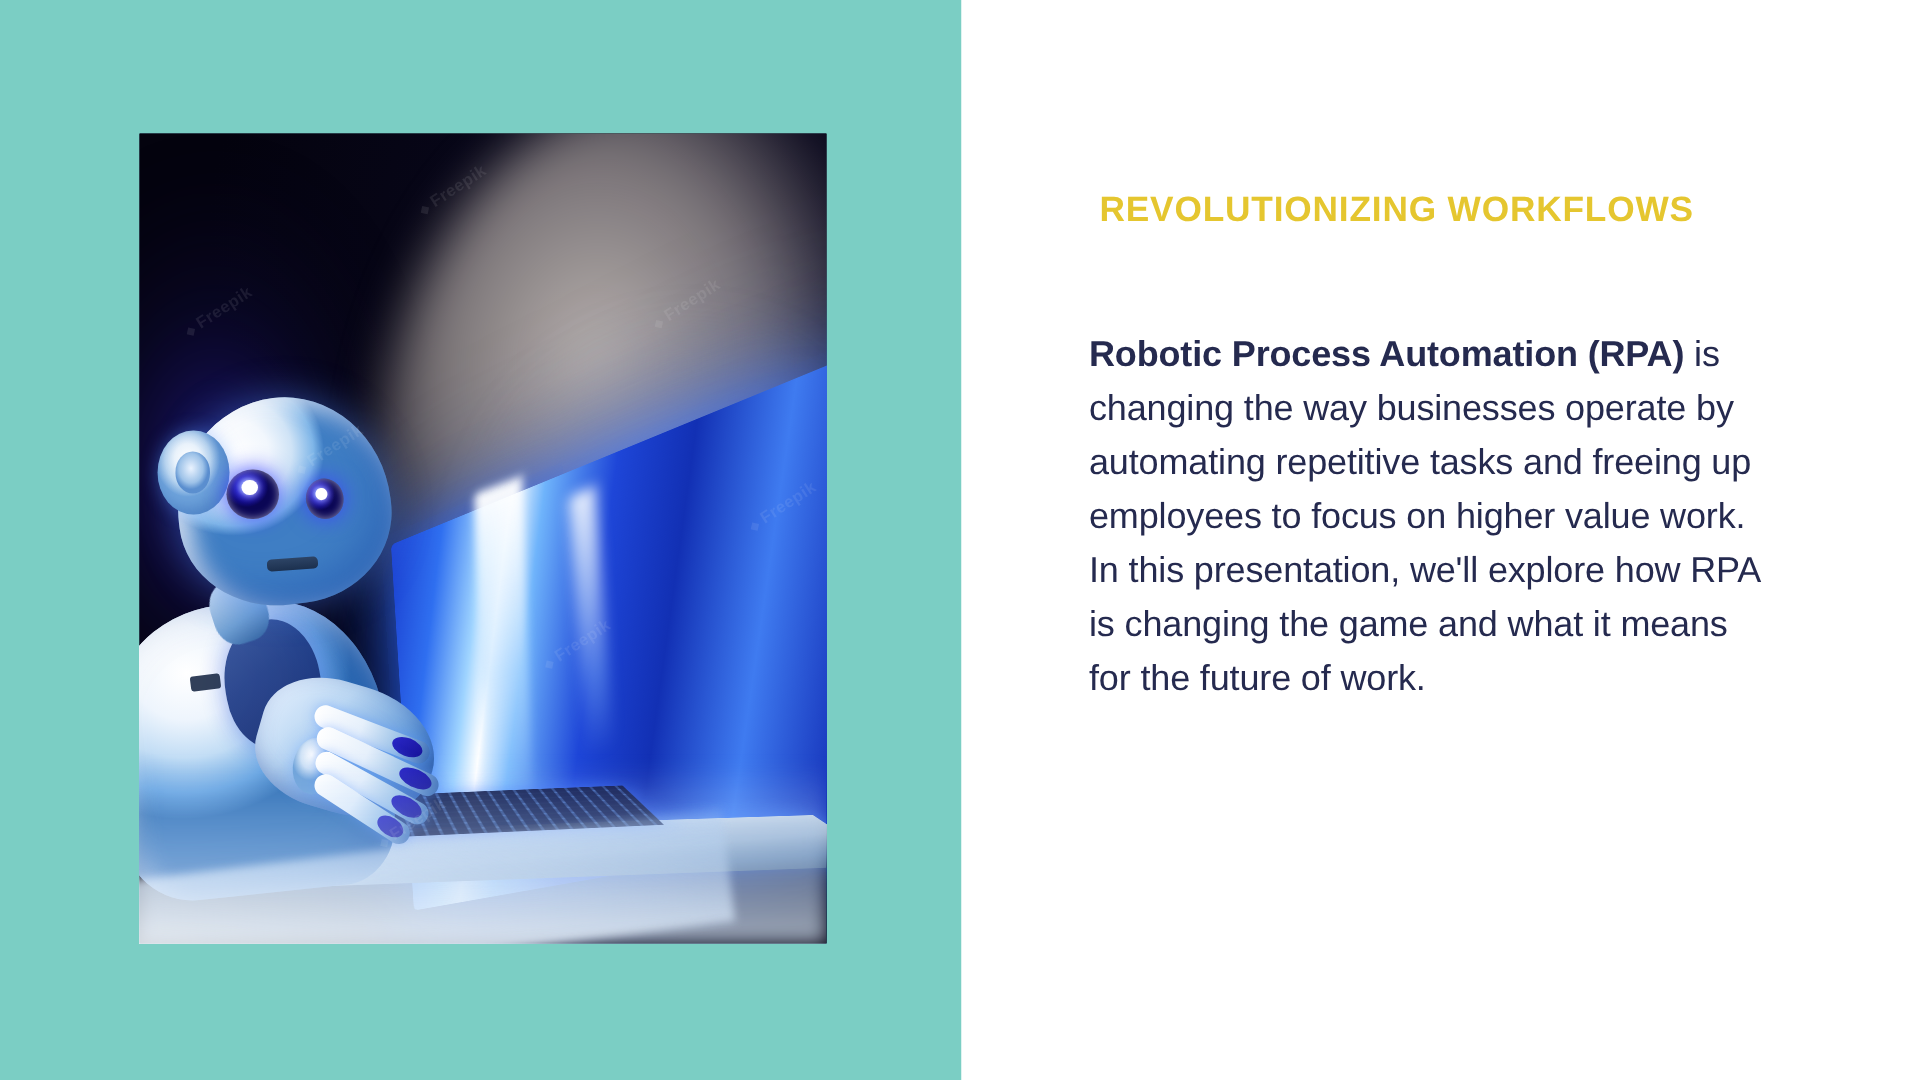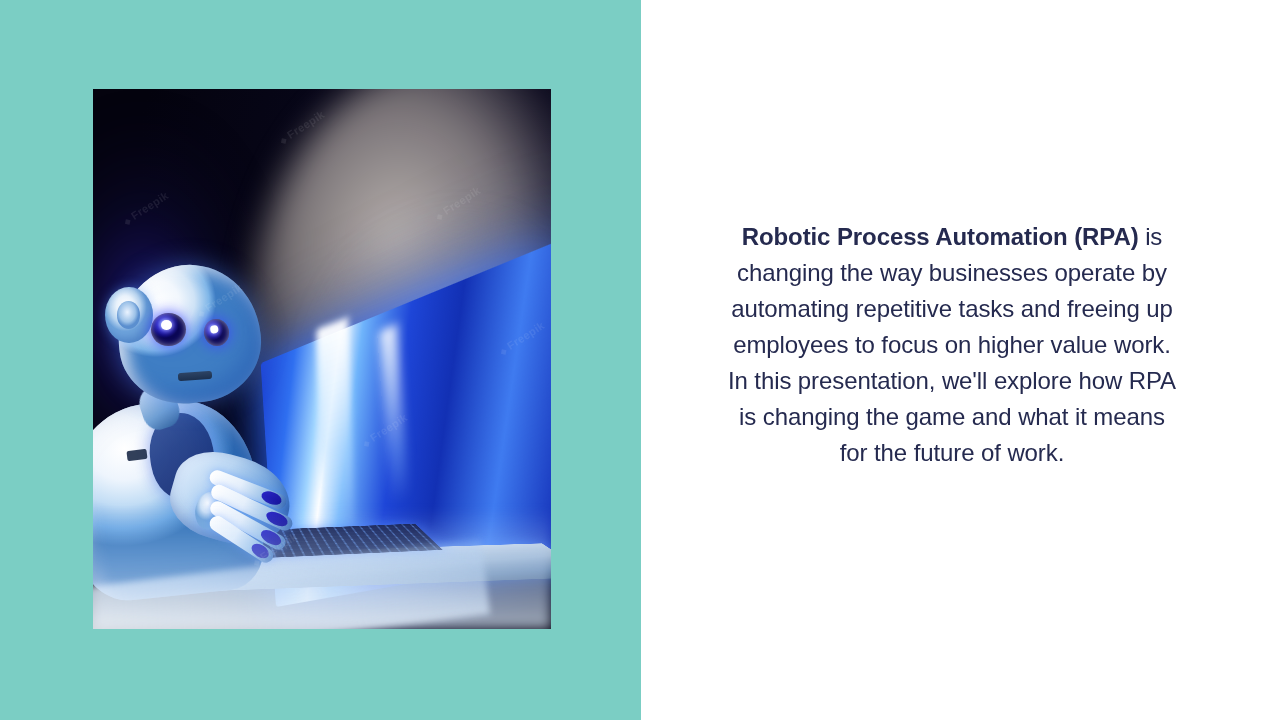--- a/index.html
+++ b/index.html
@@ -350,21 +350,20 @@
 
   .body-copy {
     position:absolute;
     left:85px; top:219px;
     width:452px;
     font-size:24px;
     line-height:36px;
     color:#252A4F;
     font-family:"Liberation Sans", sans-serif;
     letter-spacing:-.1px;
-    text-align:center;
   }
 
   .body-copy b { font-weight:700; }
 </style>
 </head>
 <body>
 
 <div class="slide">
 
   <div class="teal-panel"></div>
@@ -422,17 +421,18 @@
       <div class="wm" style="left:74%; top:20%;">Freepik</div>
       <div class="wm" style="left:22%; top:38%;">Freepik</div>
       <div class="wm" style="left:88%; top:45%;">Freepik</div>
       <div class="wm" style="left:58%; top:62%;">Freepik</div>
       <div class="wm" style="left:34%; top:84%;">Freepik</div>
     </div>
   </div>
 
   <div class="content">
 
+    <div class="eyebrow">REVOLUTIONIZING WORKFLOWS</div>
 
     <p class="body-copy"><b>Robotic Process Automation (RPA)</b><span> is changing the way businesses operate by automating repetitive tasks and freeing up employees to focus on higher value work. In this presentation, we'll explore how RPA is changing the game and what it means for the future of work.</span></p>
   </div>
 
 </div>
 
 </body></html>

